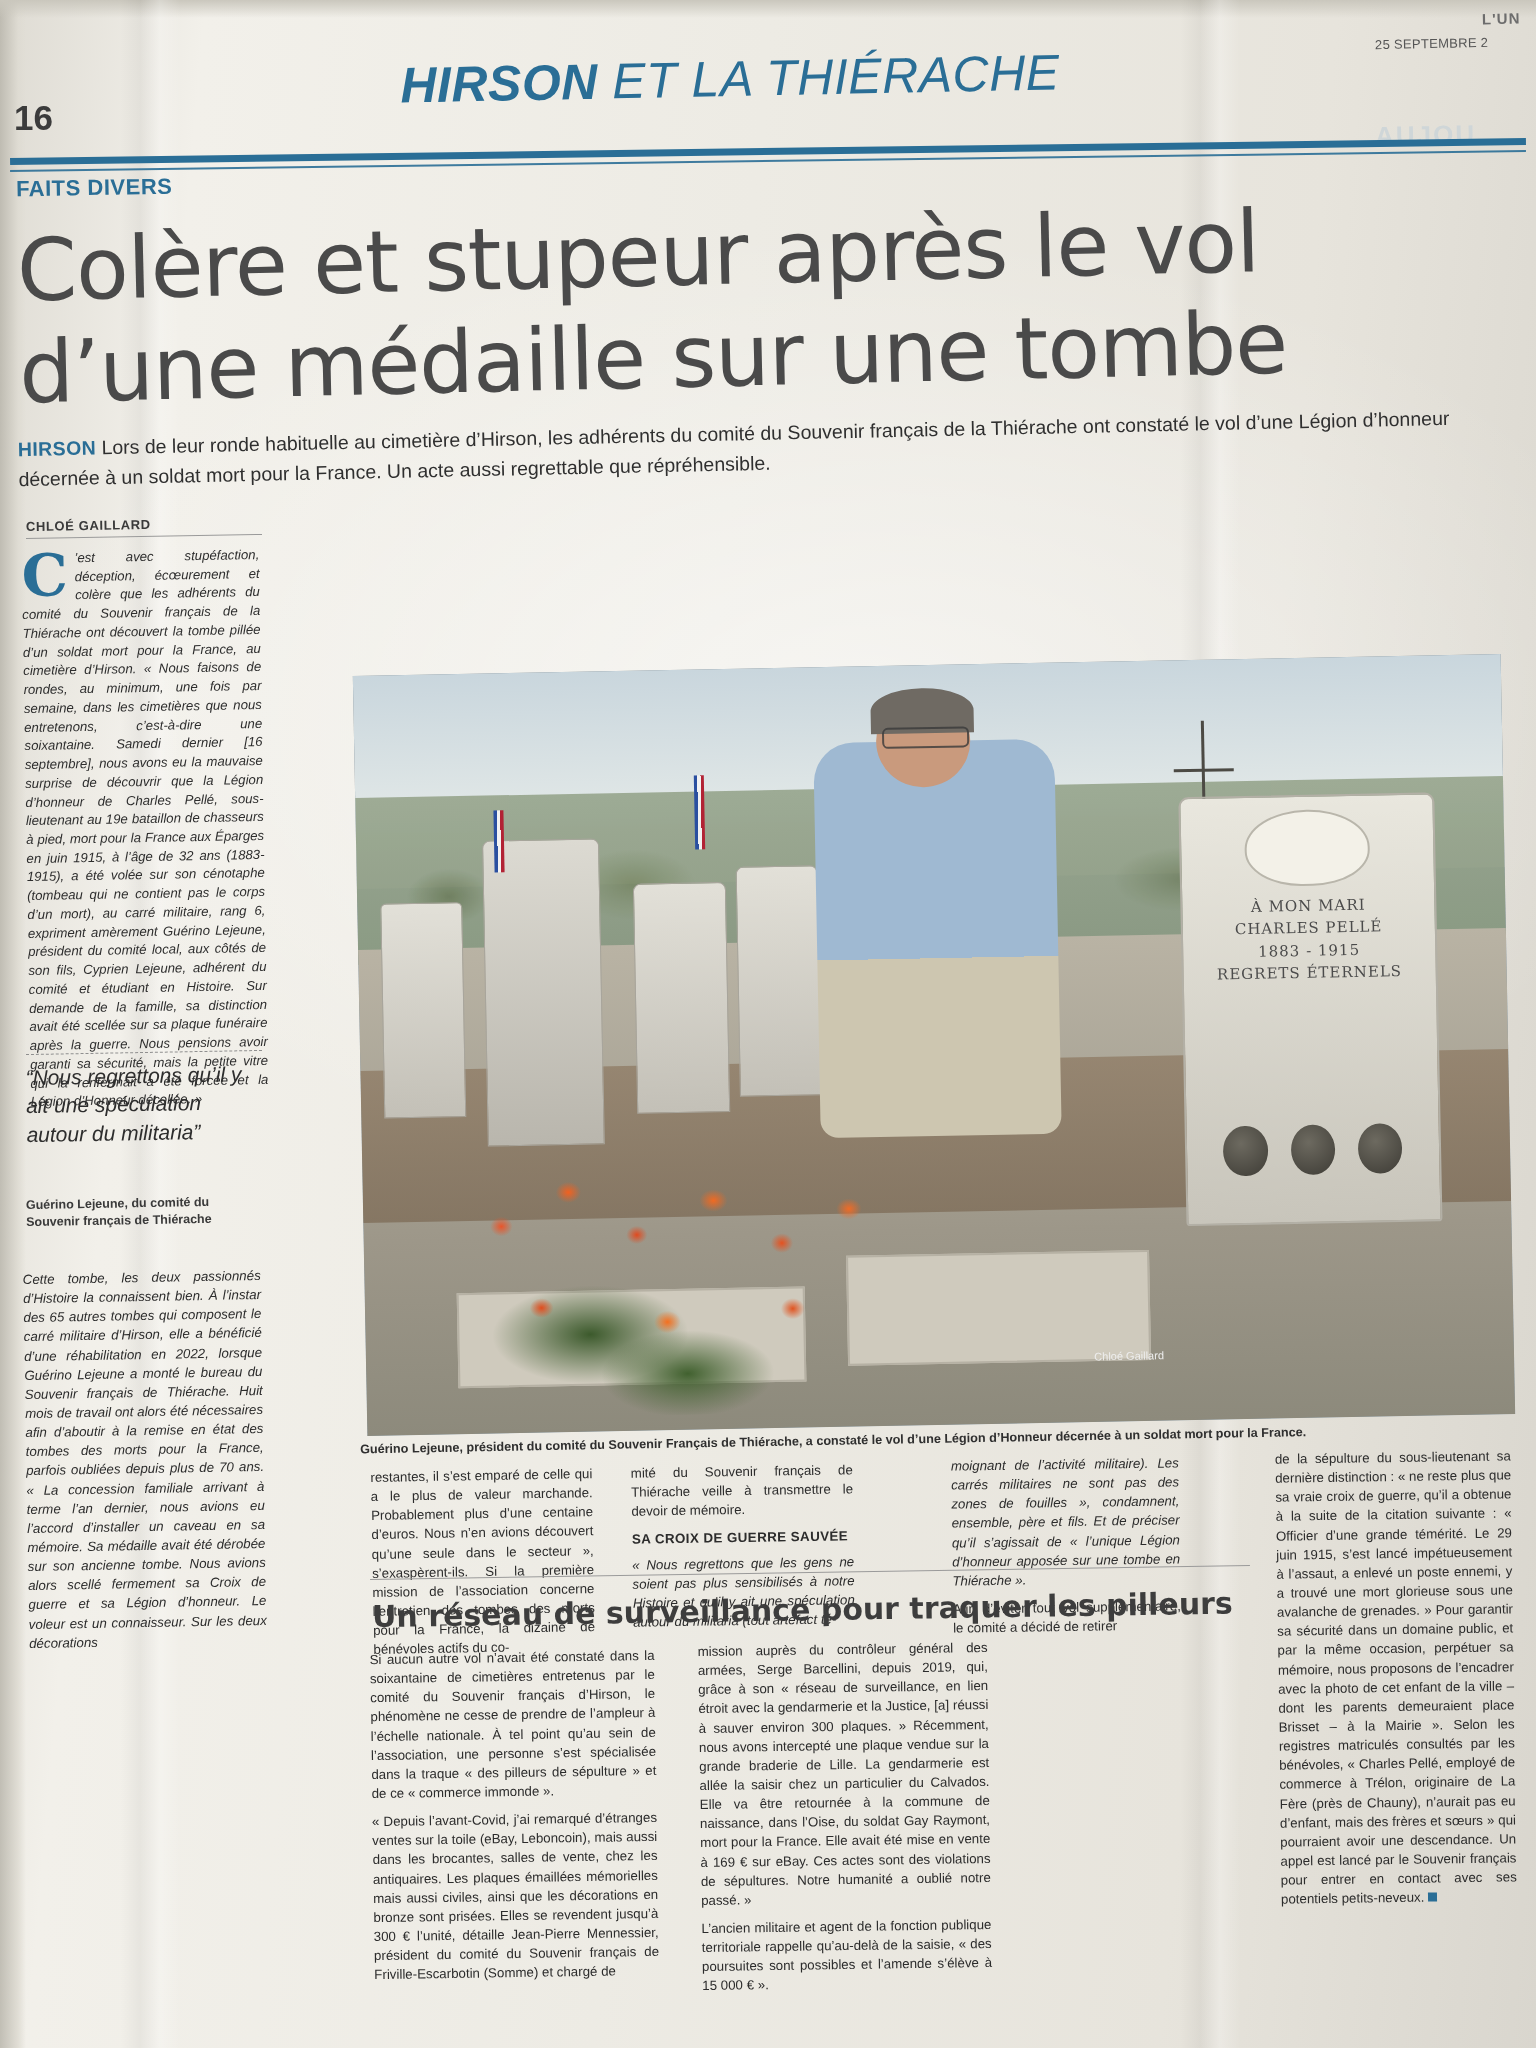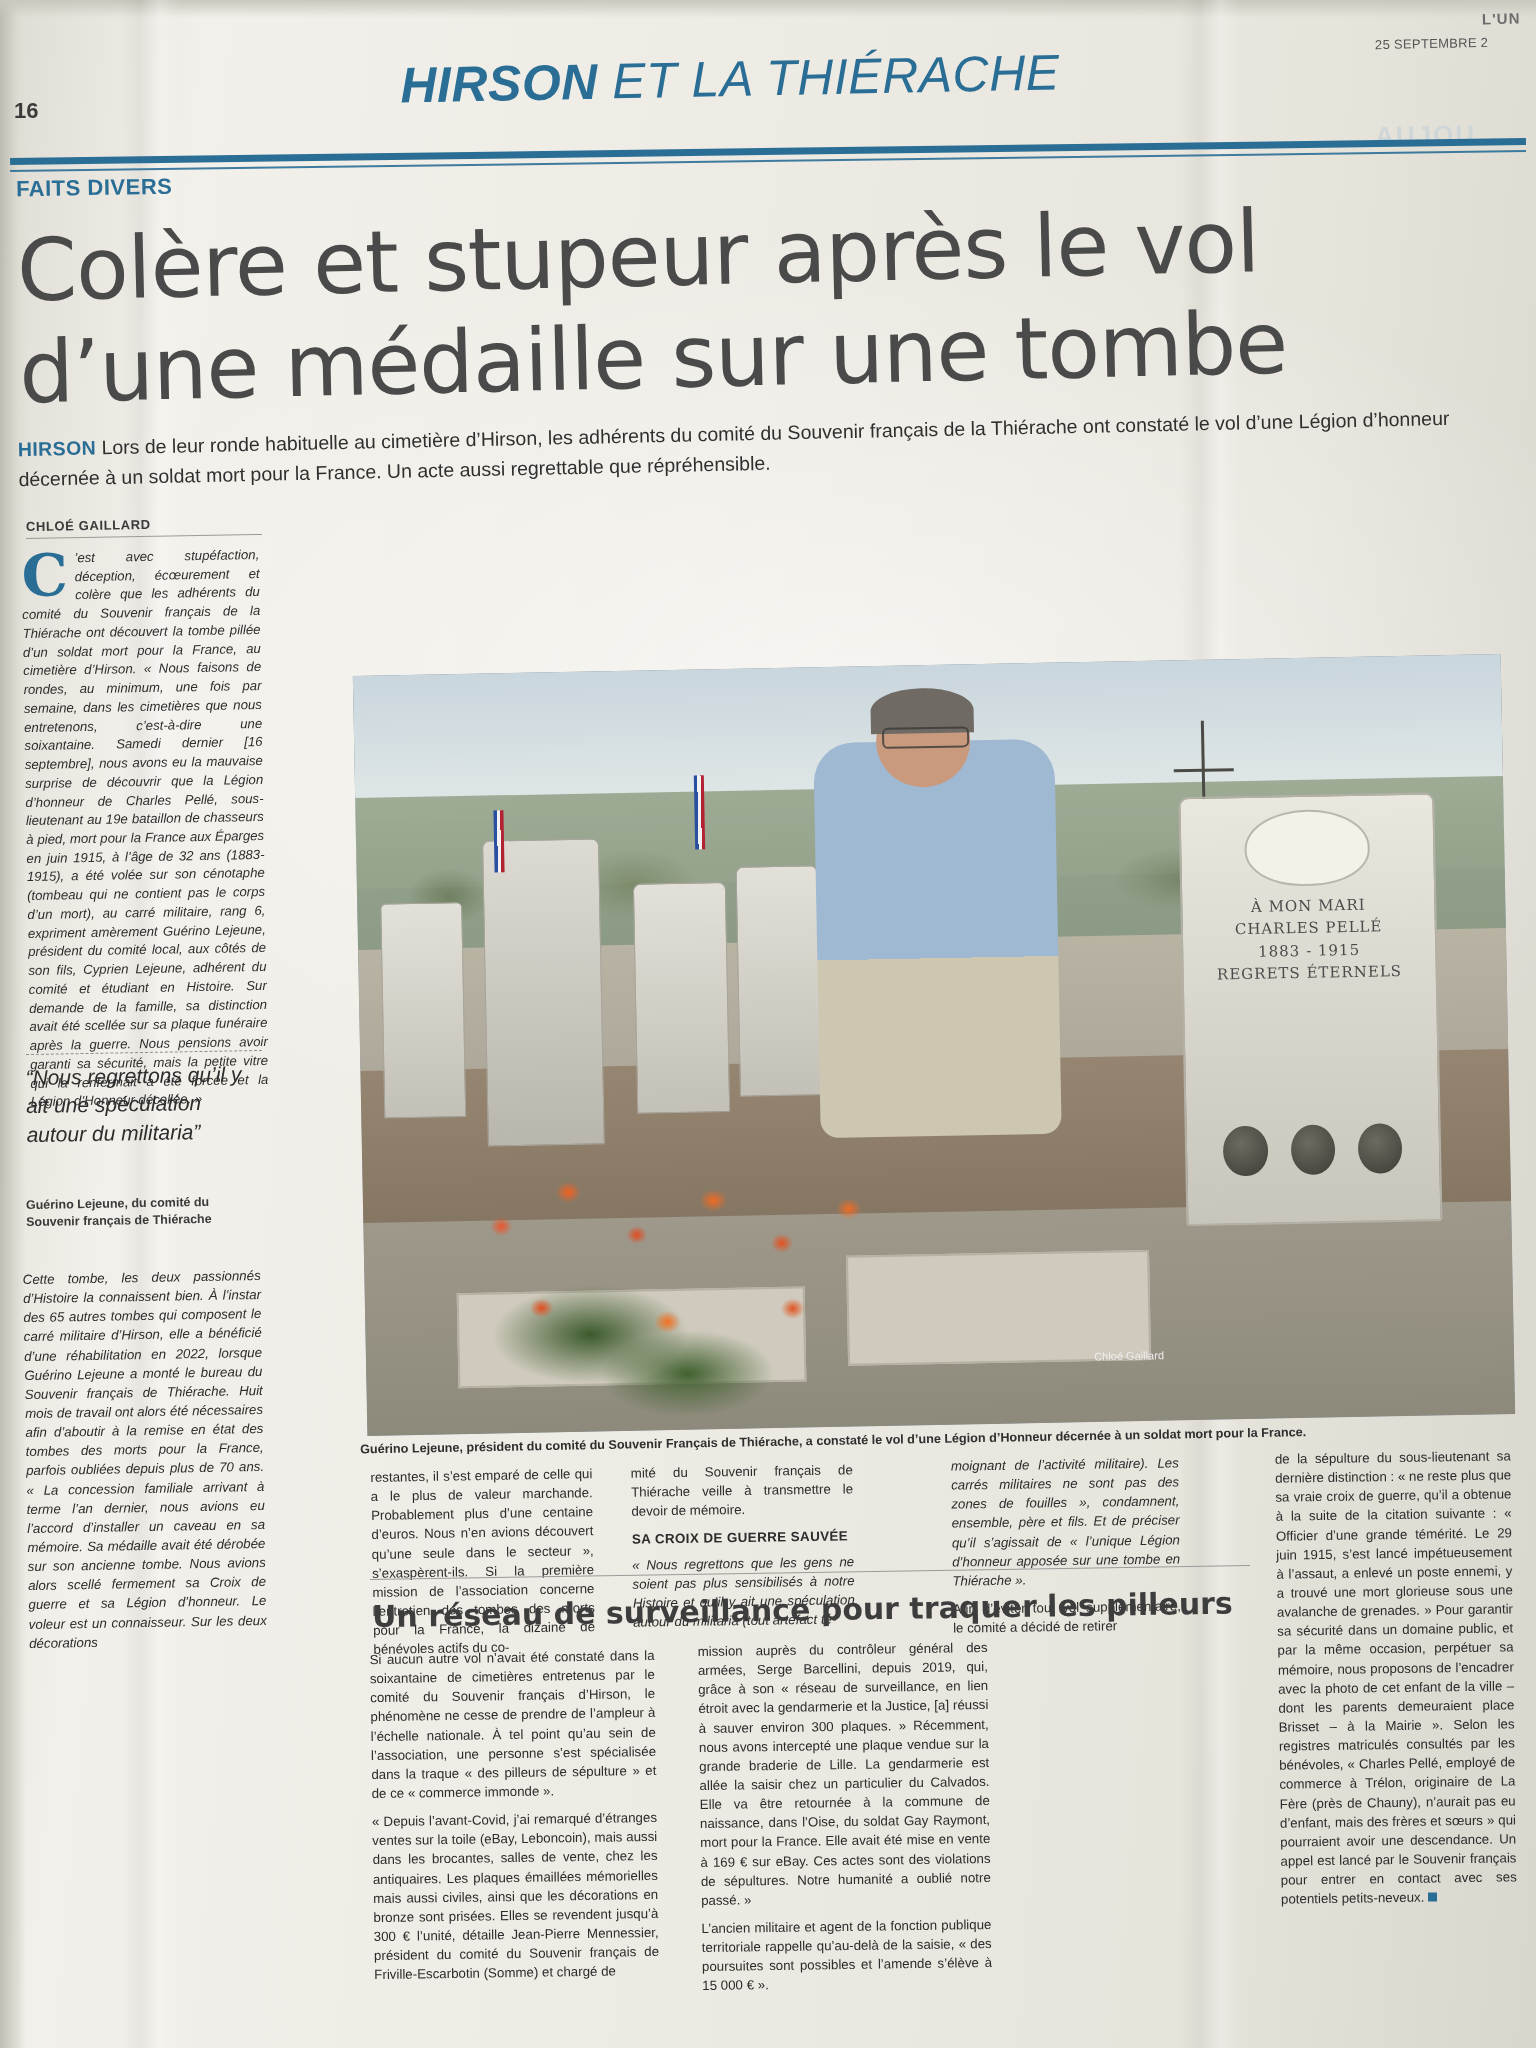--- a/index.html
+++ b/index.html
@@ -29,21 +29,21 @@
   }
   .crease {
     position:absolute; top:0; bottom:0; width:60px;
     background:linear-gradient(90deg, rgba(0,0,0,0.0), rgba(0,0,0,0.045), rgba(255,255,255,0.25), rgba(0,0,0,0.0));
     pointer-events:none;
   }
 
   
   .page-number {
     position:absolute; left:14px; top:98px;
-    font-size:22px; font-weight:bold; color:#3b3b3b;
+    font-size:35px; font-weight:bold; color:#3b3b3b;
     font-family:"Liberation Sans", sans-serif;
     text-align:right;
   }
   .masthead {
     position:absolute; left:300px; top:54px; width:860px;
     text-align:center;
     transform:rotate(-1.15deg);
   }
   .masthead .title {
     font-size:50px; line-height:1;

